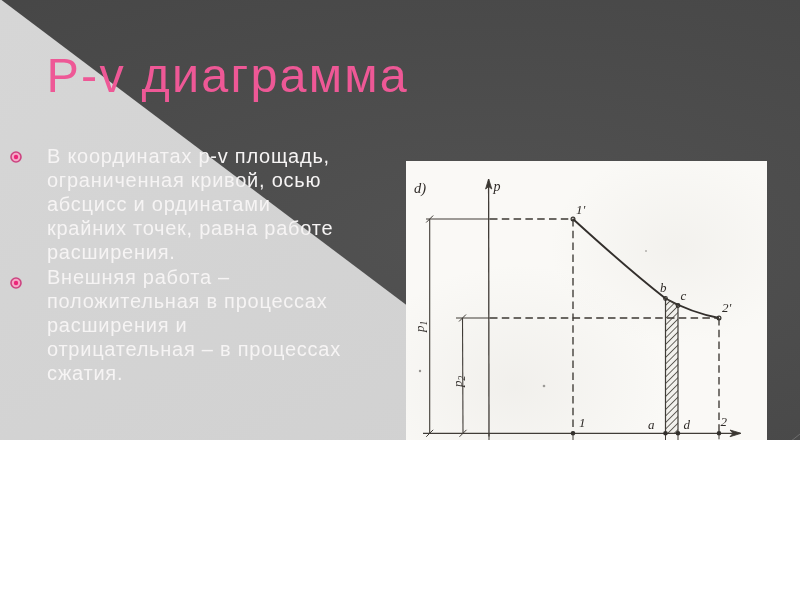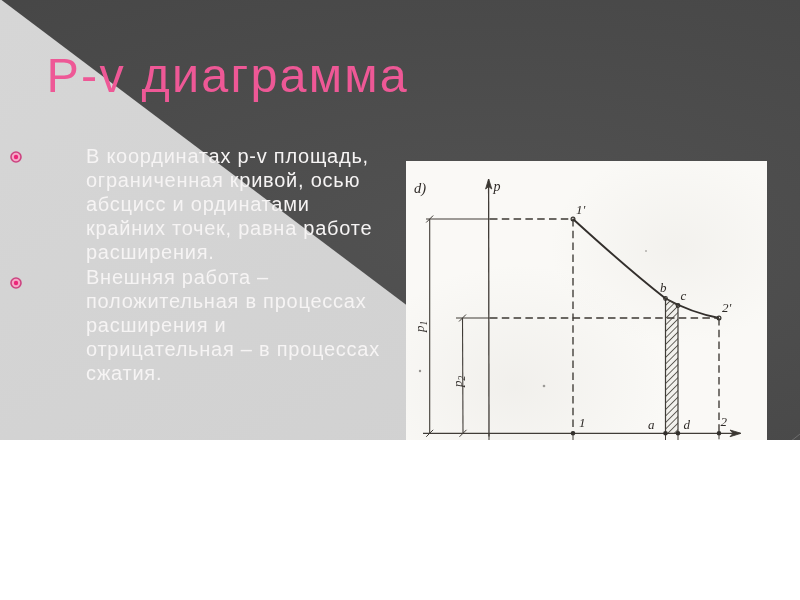--- a/index.html
+++ b/index.html
@@ -2,21 +2,21 @@
 <html><head>
 <meta charset="utf-8">
 <style>
 html,body{margin:0;padding:0}
 .slide{position:relative;width:800px;height:440px;overflow:hidden;
   background:radial-gradient(120% 90% at 60% 55%, #525252 0%, #4a4a4a 55%, #444444 100%);
   font-family:"Liberation Sans",sans-serif;filter:blur(0.6px);}
 .bgsvg{position:absolute;left:0;top:0}
 .title{position:absolute;left:46.5px;top:50.8px;color:#ee5896;font-size:48.5px;line-height:1;letter-spacing:2.2px;white-space:nowrap;}
 .bullets{position:absolute;left:0;top:0;color:#f6f4f4;font-size:20px;line-height:24.1px;}
-.btext{position:absolute;left:47px;width:330px;letter-spacing:0.75px;margin-left:39px;}
+.btext{position:absolute;left:47px;width:330px;letter-spacing:0.75px;}
 .bt1{top:143.5px}
 .bt2{top:265px}
 .bullet{position:absolute;left:10px;width:12px;height:12px;}
 .bu1{top:150.5px}
 .bu2{top:276.5px}
 .panel{position:absolute;left:406px;top:161px;width:361px;height:346px;background:radial-gradient(60% 50% at 30% 65%, rgba(205,202,196,0.20) 0%, rgba(205,202,196,0) 70%),radial-gradient(50% 40% at 75% 25%, rgba(210,207,200,0.18) 0%, rgba(210,207,200,0) 70%),#faf9f6;}
 </style>
 </head>
 <body>
 <div class="slide">

